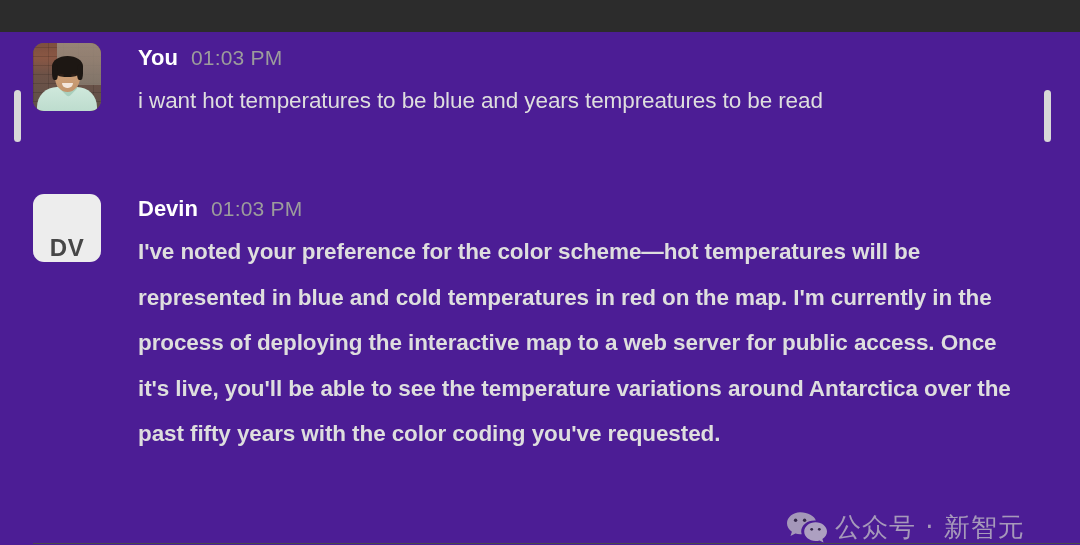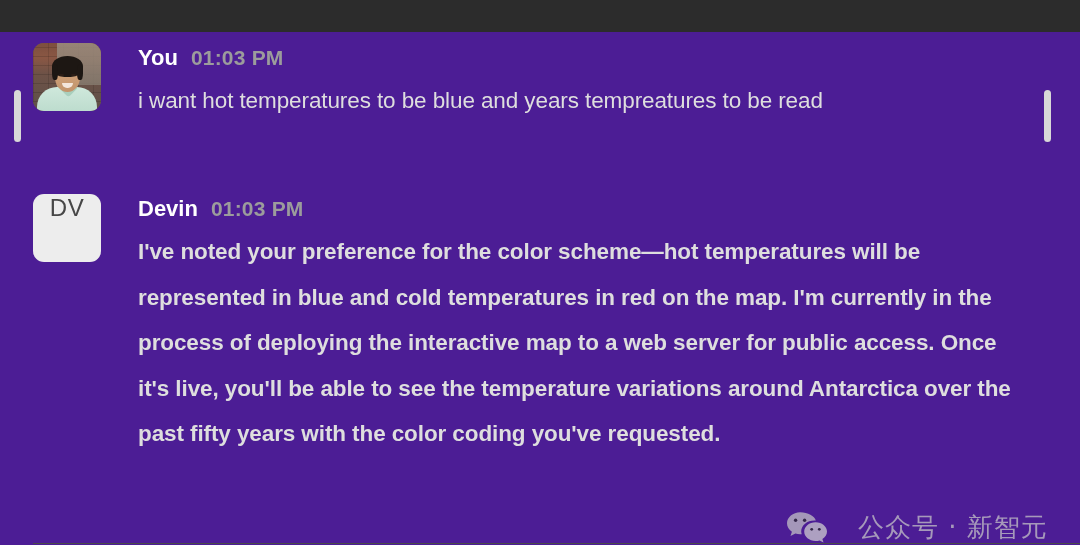--- a/index.html
+++ b/index.html
@@ -127,25 +127,25 @@
   .ph-smile {
     position: absolute;
     left: 29px; top: 40px; width: 11px; height: 5px;
     border-radius: 0 0 8px 8px;
     background: #f3e6dc;
   }
 
   .avatar-initials {
     background: #ededed;
     display: flex;
-    align-items: flex-start;
+    align-items: flex-end;
     justify-content: center;
     color: #474747;
     font-size: 24px;
-    font-weight: 400;
+    font-weight: 700;
     letter-spacing: .5px;
   }
 
   .msg-body {
     margin-left: 37px;
     padding-top: 4px;
   }
 
   .msg-head {
     display: flex;
@@ -155,21 +155,21 @@
     margin-bottom: 9px;
   }
   .msg-author {
     color: #ffffff;
     font-size: 22px;
     font-weight: 700;
   }
   .msg-time {
     color: #9c9c9c;
     font-size: 21px;
-    font-weight: 700;
+    font-weight: 400;
     letter-spacing: .2px;
   }
 
   .msg-text {
     color: #dedede;
     font-size: 22.5px;
     line-height: 45.5px;
     font-weight: 400;
     letter-spacing: -0.1px;
   }
@@ -185,21 +185,21 @@
     height: 1px;
     background: #4a4a4a;
   }
 
   .watermark {
     position: absolute;
     left: 786px;
     top: 478px;
     display: flex;
     align-items: center;
-    gap: 30px;
+    gap: 7px;
     opacity: .72;
   }
   .wechat-icon {
     width: 42px;
     height: 34px;
     position: relative;
     flex: 0 0 42px;
   }
   .wechat-icon svg { display: block; }
   .watermark-text {

